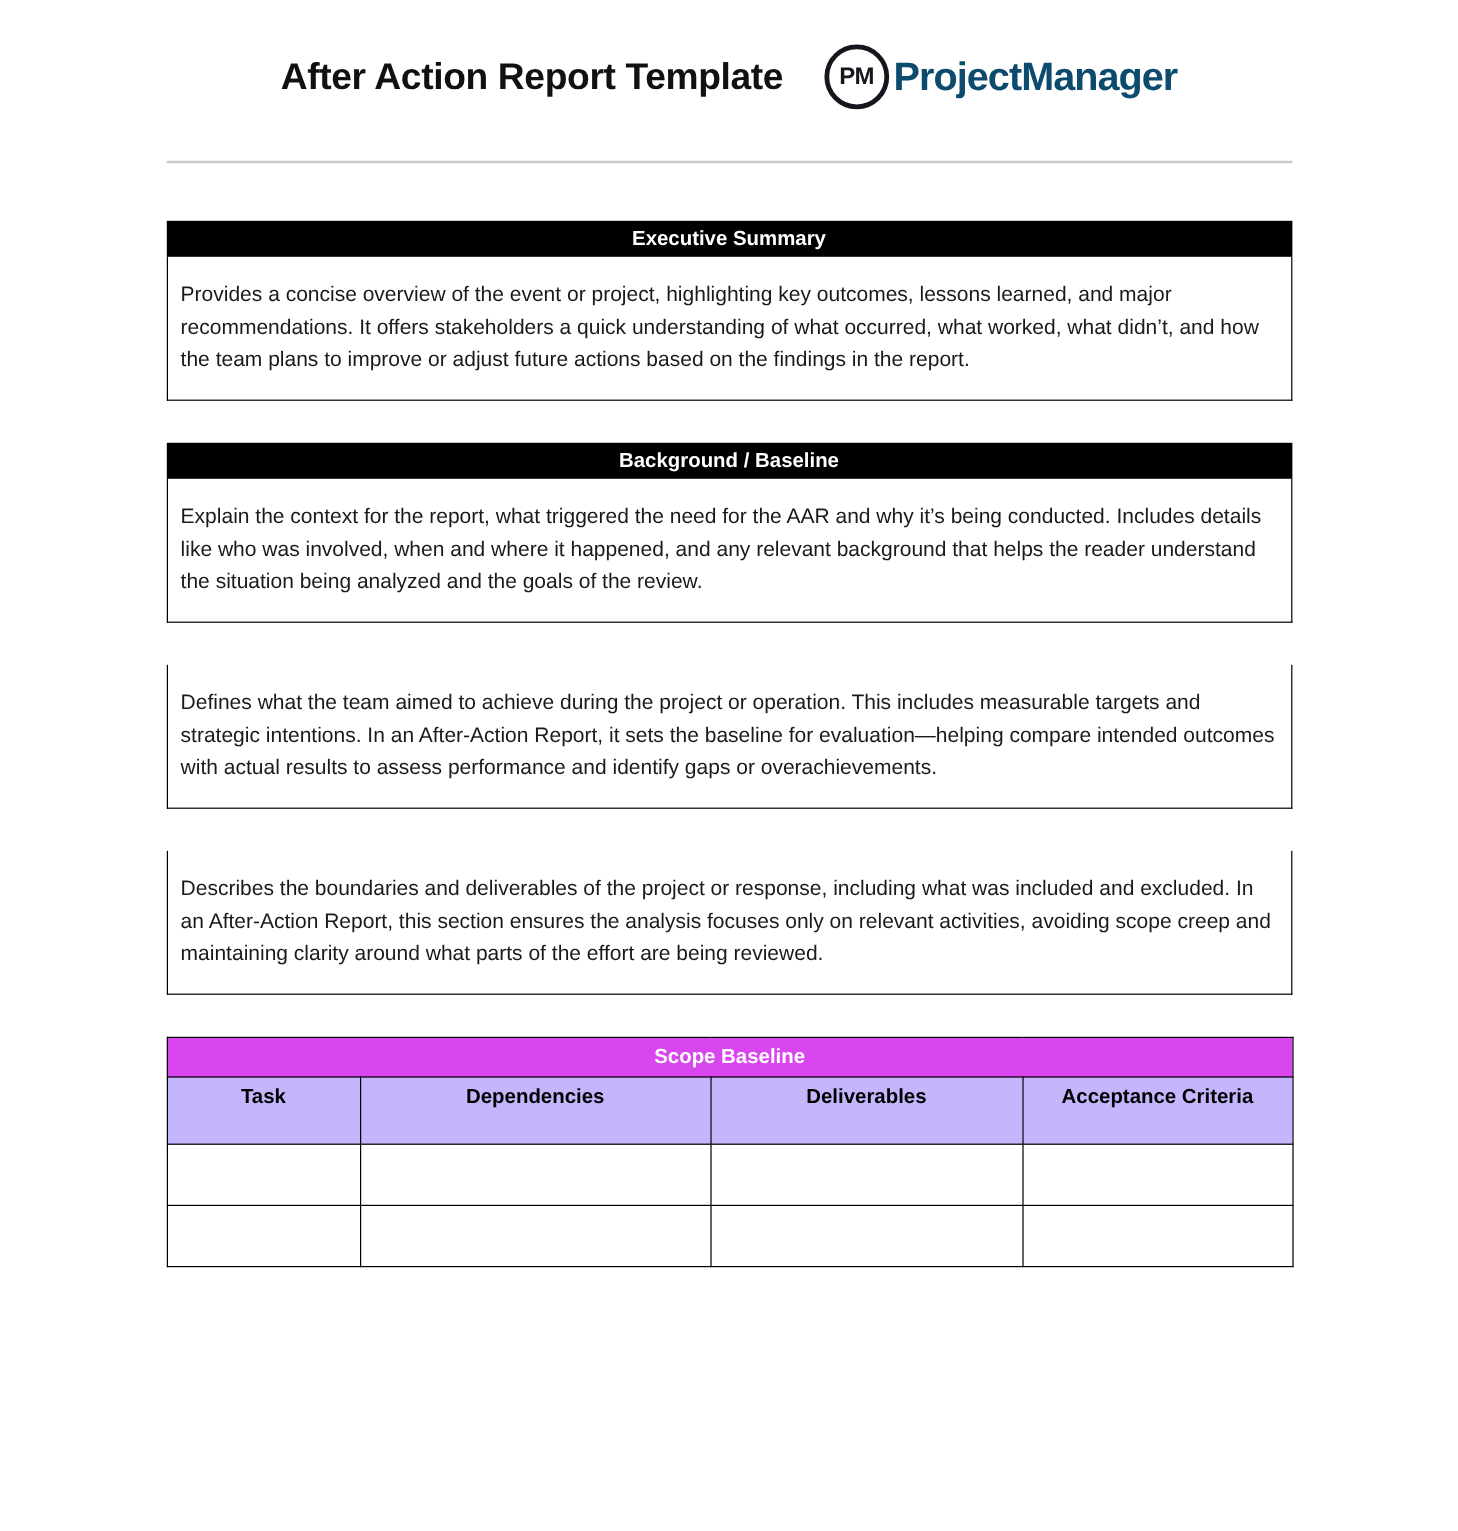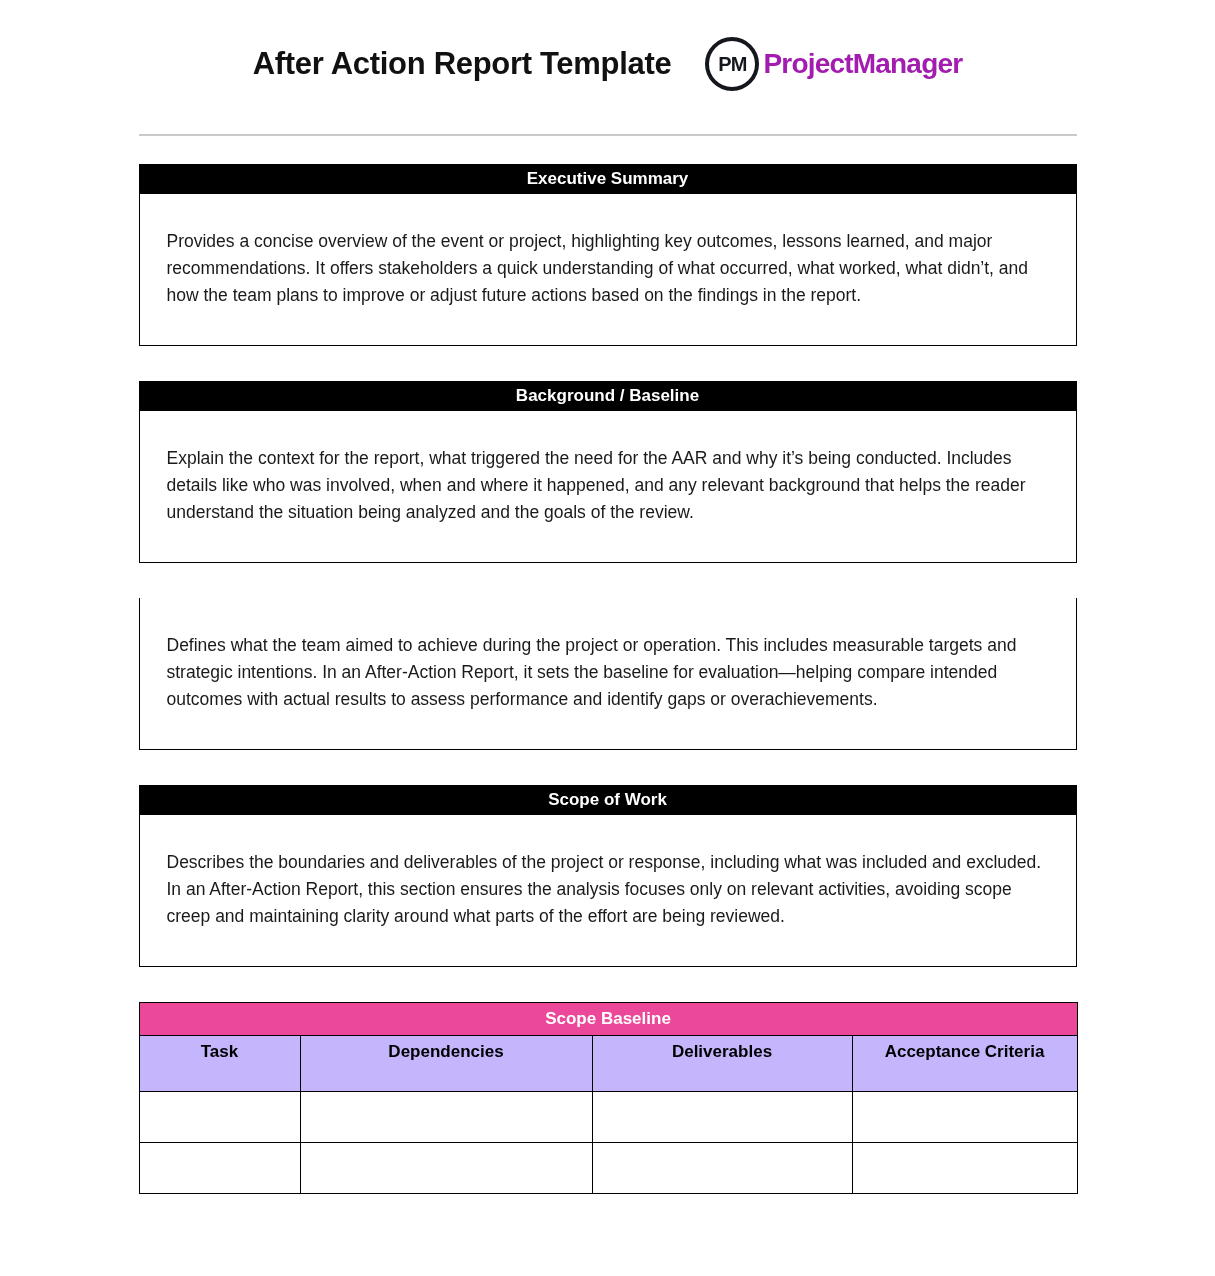--- a/index.html
+++ b/index.html
@@ -50,40 +50,40 @@
     box-sizing: border-box;
   }
   .brand-mark span {
     font-size: 20px;
     font-weight: bold;
     letter-spacing: -0.8px;
     color: #15171e;
     line-height: 1;
   }
   .brand-name {
-    font-size: 28px;
+    font-size: 33px;
     font-weight: bold;
     letter-spacing: -0.8px;
-    color: #a21caf;
+    color: #0c4a6e;
     white-space: nowrap;
   }
 
   
   .rule {
     width: 938px;
     height: 2px;
     background: #c9c9c9;
     margin: 24px auto 0 auto;
   }
 
   
   .sheet {
     width: 938px;
     margin: 0 auto;
-    padding-top: 28px;
+    padding-top: 48px;
     box-sizing: border-box;
   }
 
   
   .section {
     margin-bottom: 35px;
   }
   .section-header {
     background: #000000;
     color: #ffffff;
@@ -97,32 +97,32 @@
     border: 1.5px solid #000000;
     border-top: none;
     padding: 18px 11px 20px 11px;
     font-size: 17.5px;
     line-height: 27px;
     color: #1a1a1a;
     min-height: 108px;
     box-sizing: border-box;
   }
   .section-body p {
-    margin: 16px;
+    margin: 0;
   }
 
   
   .scope-table {
     width: 100%;
     border-collapse: collapse;
     table-layout: fixed;
     margin-top: 6px;
   }
   .scope-table .tbl-title {
-    background: #ec4899;
+    background: #d946ef;
     color: #ffffff;
     font-size: 17px;
     font-weight: bold;
     text-align: center;
     height: 30px;
     border: 1.5px solid #000000;
   }
   .scope-table th.col-head {
     background: #c4b5fd;
     color: #000000;
@@ -176,21 +176,20 @@
     </div>
   </div>
 
   <div class="section">
     <div class="section-body">
       <p>Defines what the team aimed to achieve during the project or operation. This includes measurable targets and strategic intentions. In an After-Action Report, it sets the baseline for evaluation—helping compare intended outcomes with actual results to assess performance and identify gaps or overachievements.</p>
     </div>
   </div>
 
   <div class="section">
-    <div class="section-header">Scope of Work</div>
     <div class="section-body">
       <p>Describes the boundaries and deliverables of the project or response, including what was included and excluded. In an After-Action Report, this section ensures the analysis focuses only on relevant activities, avoiding scope creep and maintaining clarity around what parts of the effort are being reviewed.</p>
     </div>
   </div>
 
   <table class="scope-table">
     <colgroup>
       <col class="c-task">
         <col class="c-dep">
         <col class="c-del">

